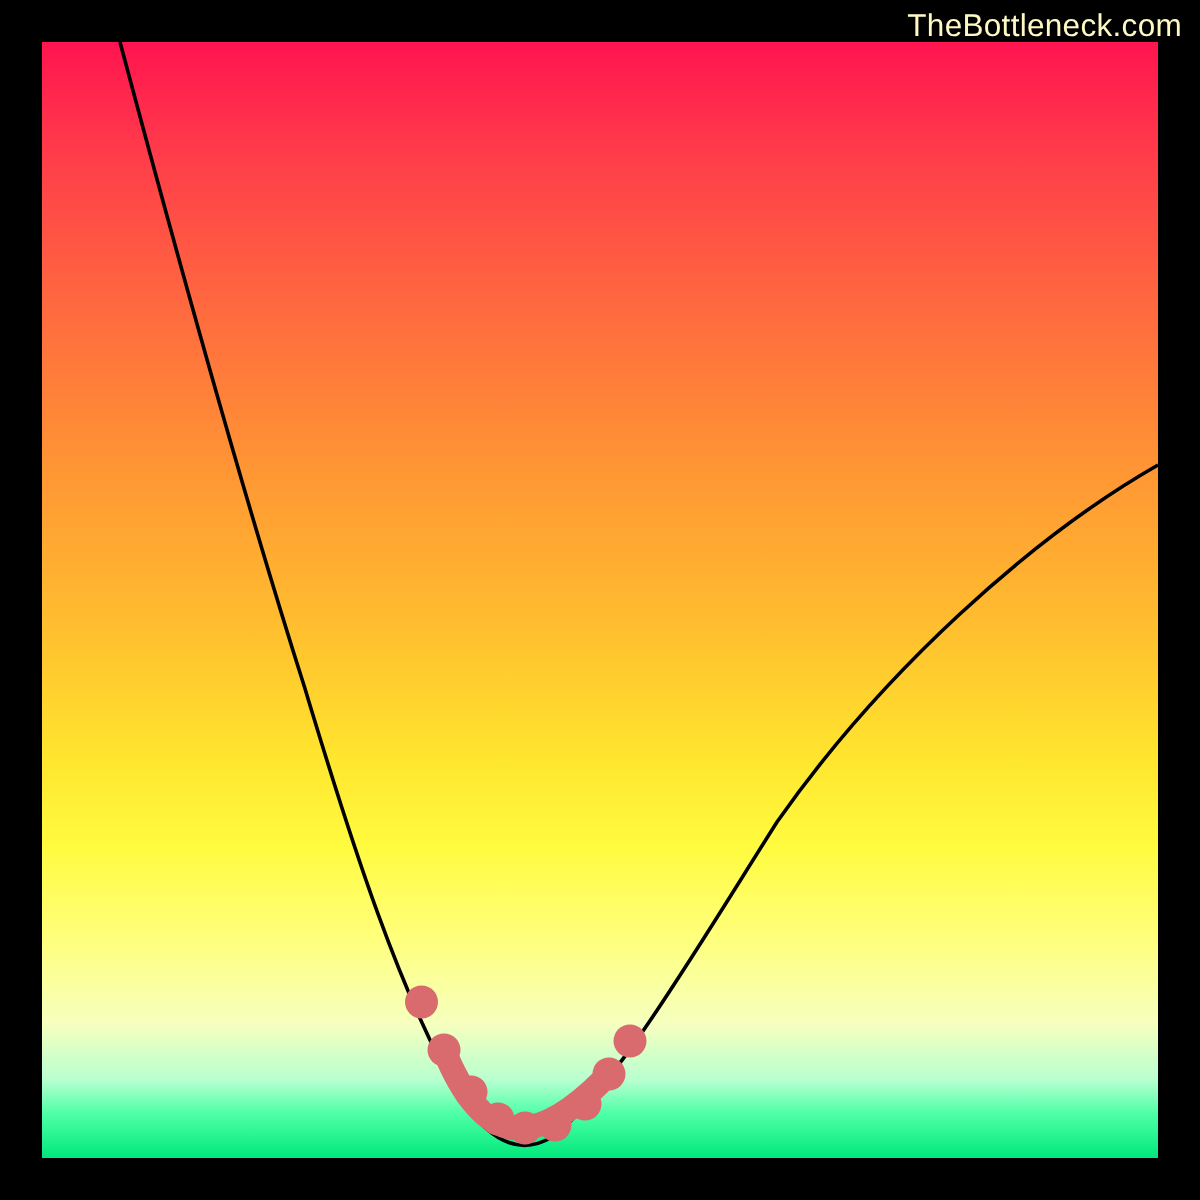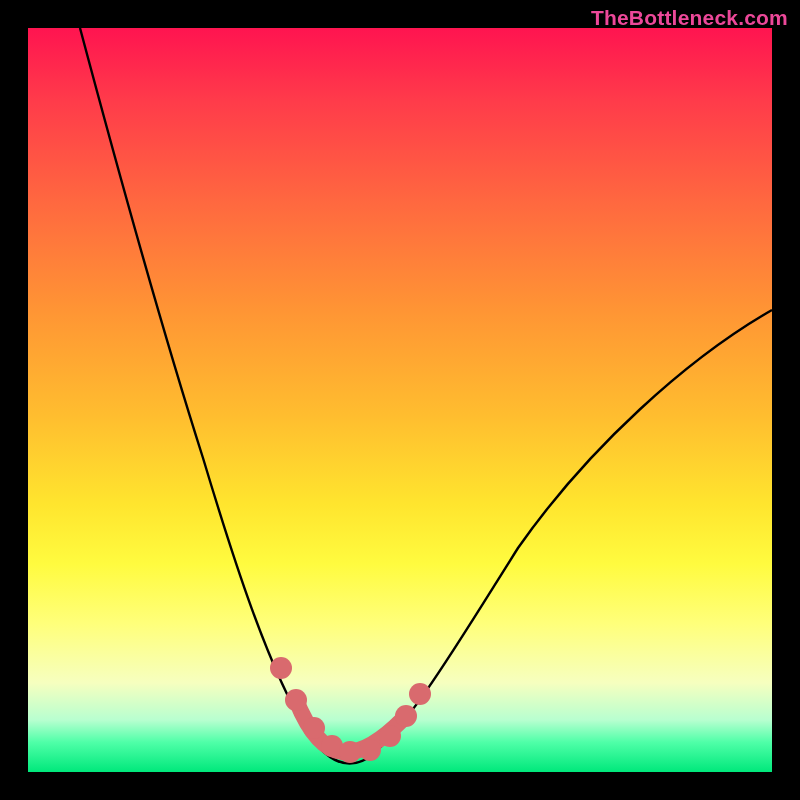--- a/index.html
+++ b/index.html
@@ -29,22 +29,22 @@
       #f6ffbf 88%,
       #b8ffd0 93%,
       #4fffa8 96%,
       #00e87b 100%);
   }
   .watermark {
     position: absolute;
     top: 6px;
     right: 12px;
     font-size: 21px;
-    color: #ec4899;
-    font-weight: 700;
+    color: #fef9c3;
+    font-weight: 400;
     letter-spacing: 0.2px;
     user-select: none;
   }
   svg.curve {
     position: absolute;
     left: 0; top: 0;
     width: 744px;
     height: 744px;
     overflow: visible;
   }

